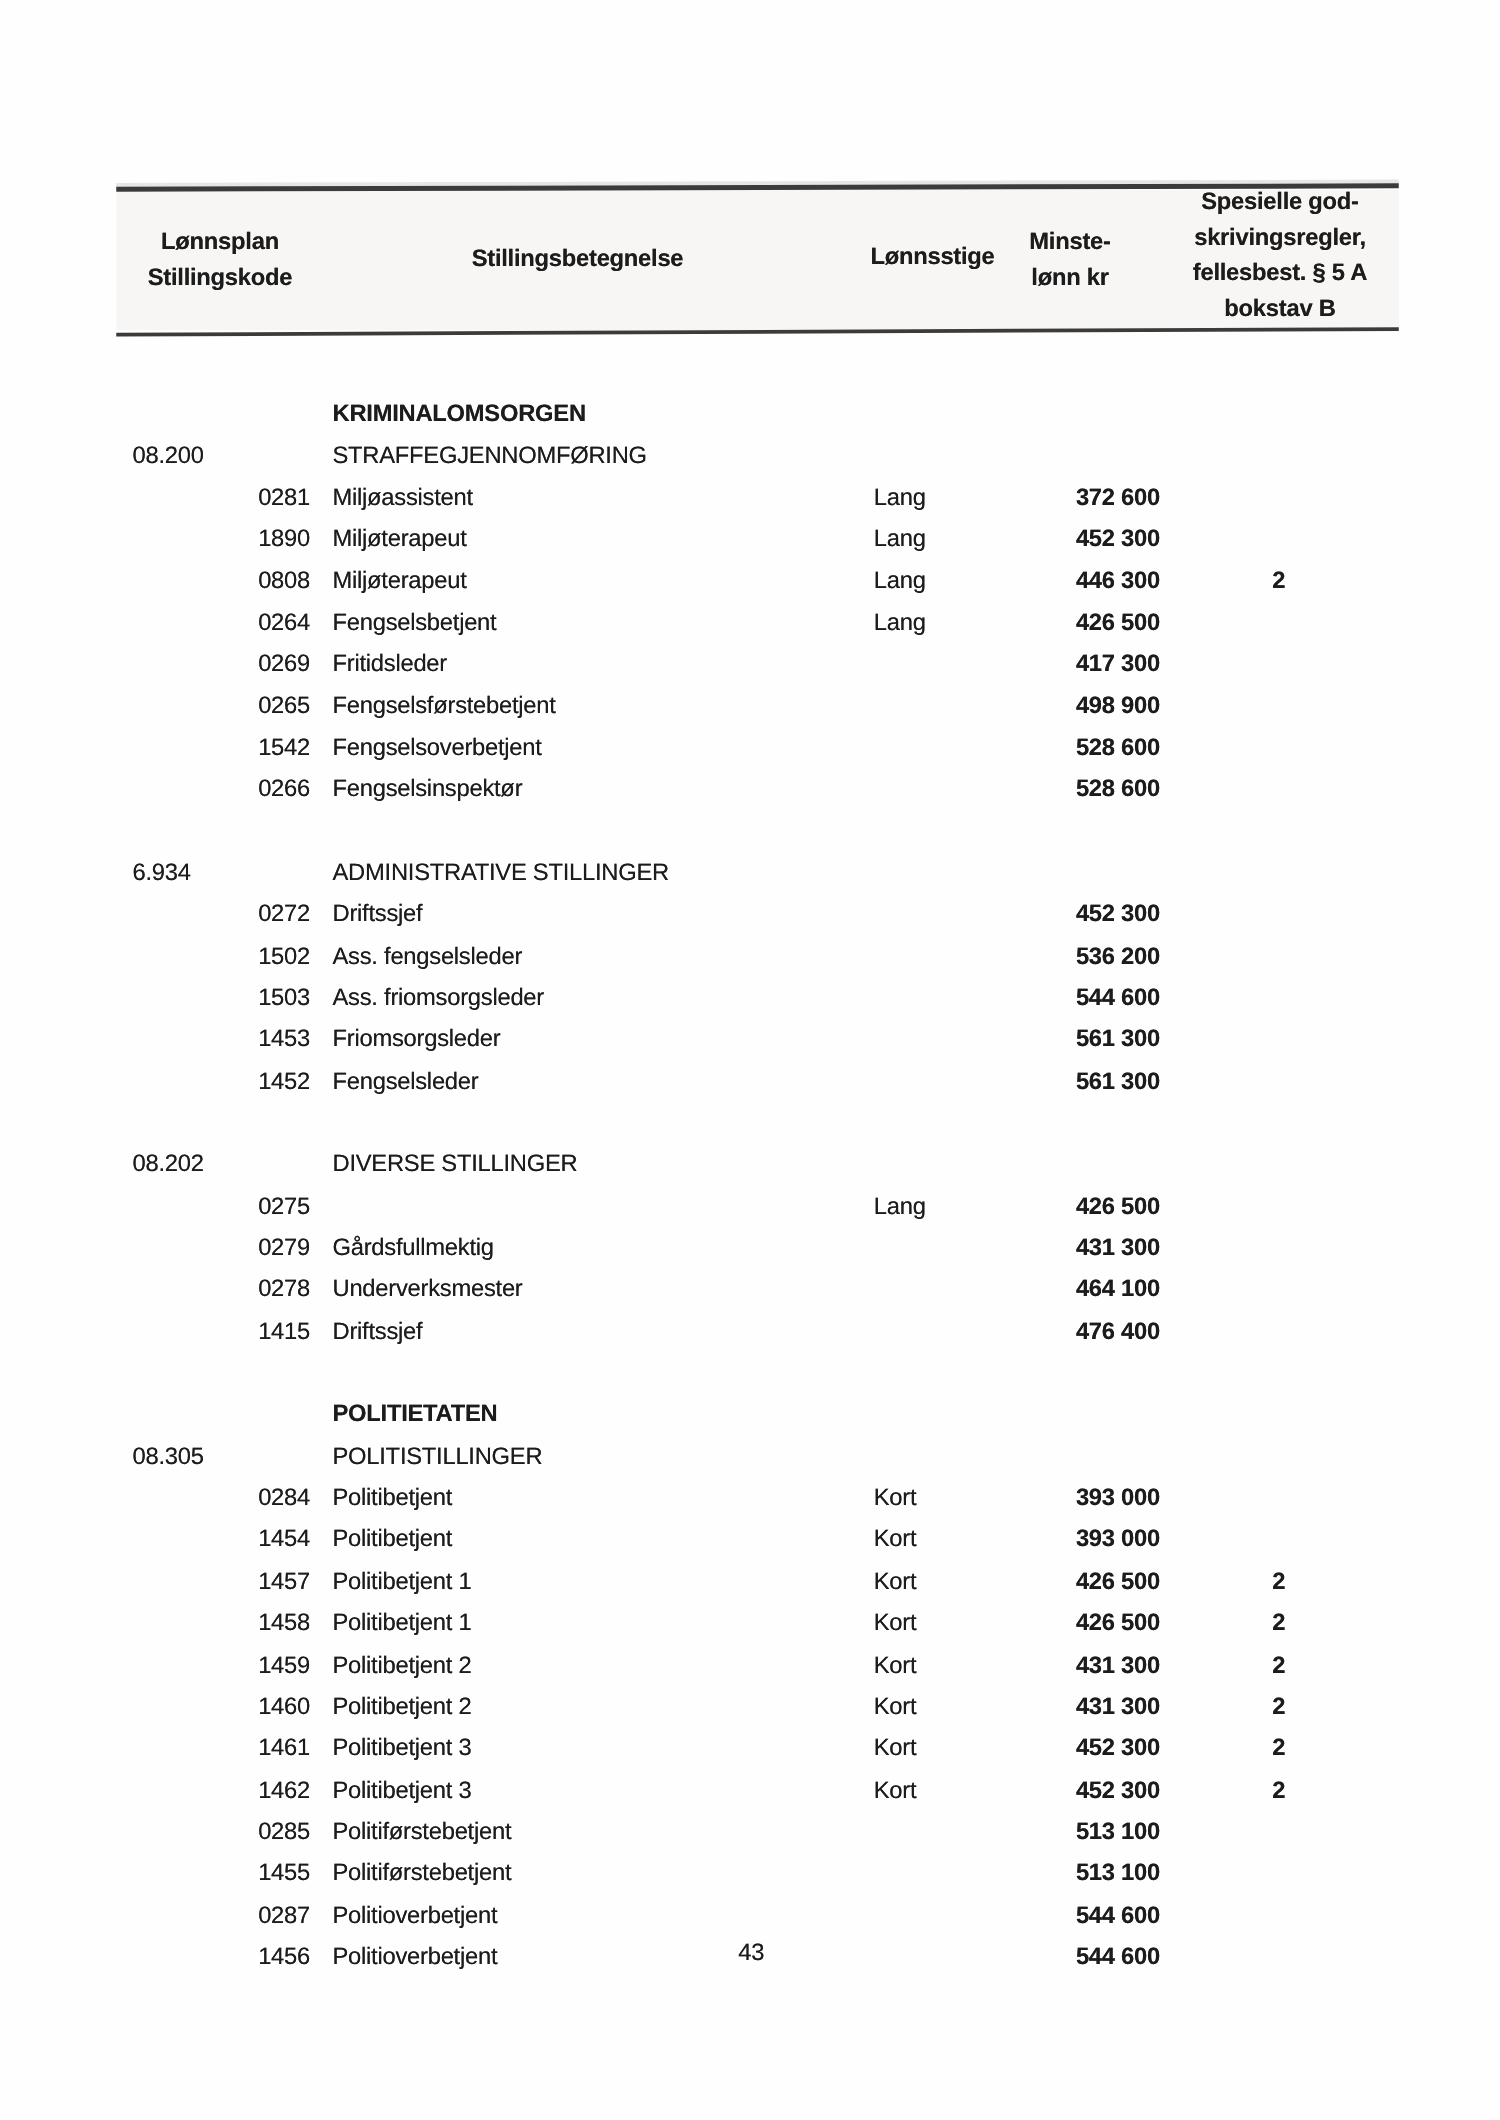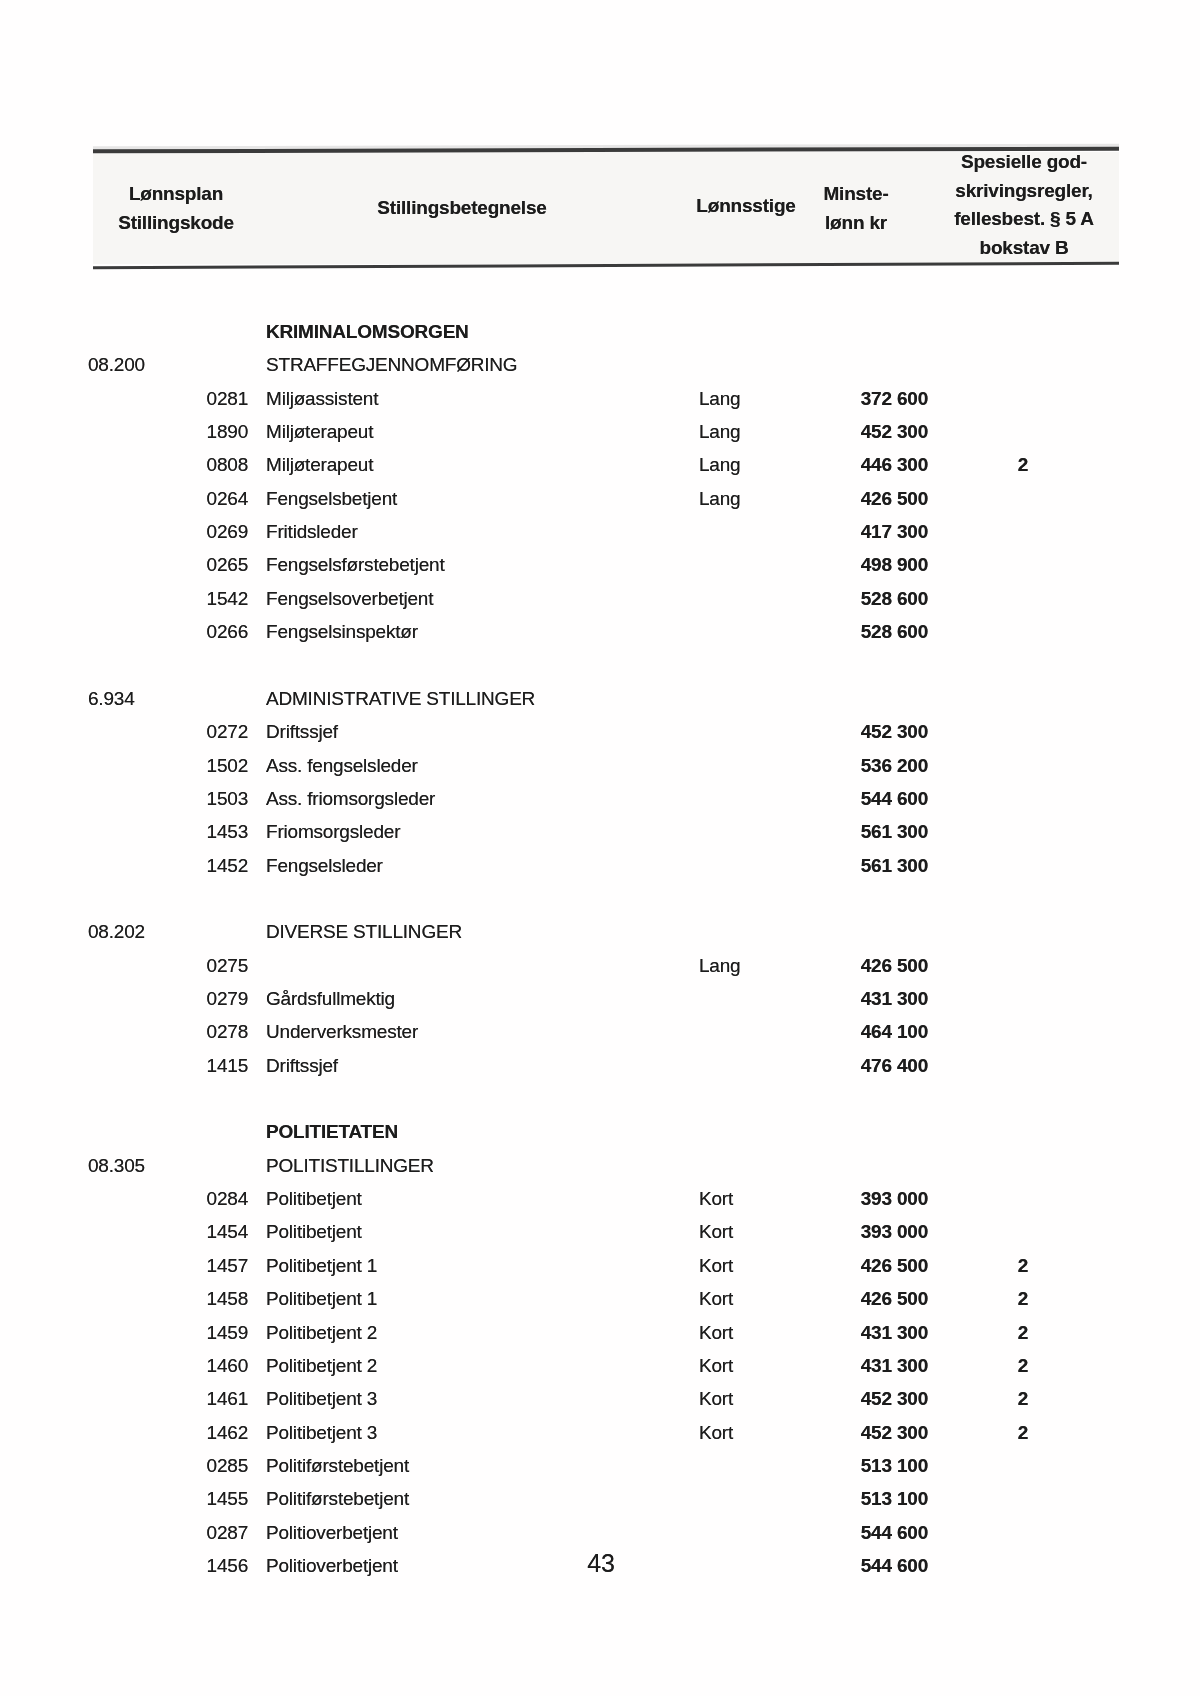--- a/index.html
+++ b/index.html
@@ -26,31 +26,31 @@
   .h-plan{left:86px;top:180px;width:180px;}
   .h-title{left:362px;top:194px;width:200px;}
   .h-ladder{left:676px;top:192px;width:140px;}
   .h-minsalary{left:796px;top:180px;width:120px;}
   .h-special{left:934px;top:148px;width:180px;}
 
   
   .row{position:absolute;left:0;width:1200px;height:34px;line-height:34px;font-size:19px;
        top:calc(267px + var(--i) * 33.35px);margin-top:48px;}
   .row .cell{position:absolute;top:0;height:34px;white-space:nowrap;}
-  .cell-seccode{left:88px;width:90px;display:none;}
+  .cell-seccode{left:106px;width:90px;display:none;}
   .cell-code{left:180px;width:68px;text-align:right;}
   .cell-title{left:266px;width:420px;}
   .cell-ladder{left:699px;width:90px;text-align:left;}
   .cell-salary{left:790px;width:138px;text-align:right;font-weight:bold;}
   .cell-note{left:990px;width:66px;text-align:center;font-weight:bold;}
   .row.group .cell-title{font-weight:bold;}
   .row.section .cell-seccode{display:block;}
 
   .page-number{position:absolute;left:560px;top:1551px;width:82px;height:24px;
-               text-align:center;font-size:25px;line-height:24px;}
+               text-align:center;font-size:19px;line-height:24px;}
 </style>
 </head>
 <body>
 
 <div class="page scan-soft">
 
   <div class="header-band"></div>
   <div class="rule rule-top"></div>
   <div class="rule rule-header-bottom"></div>
 

